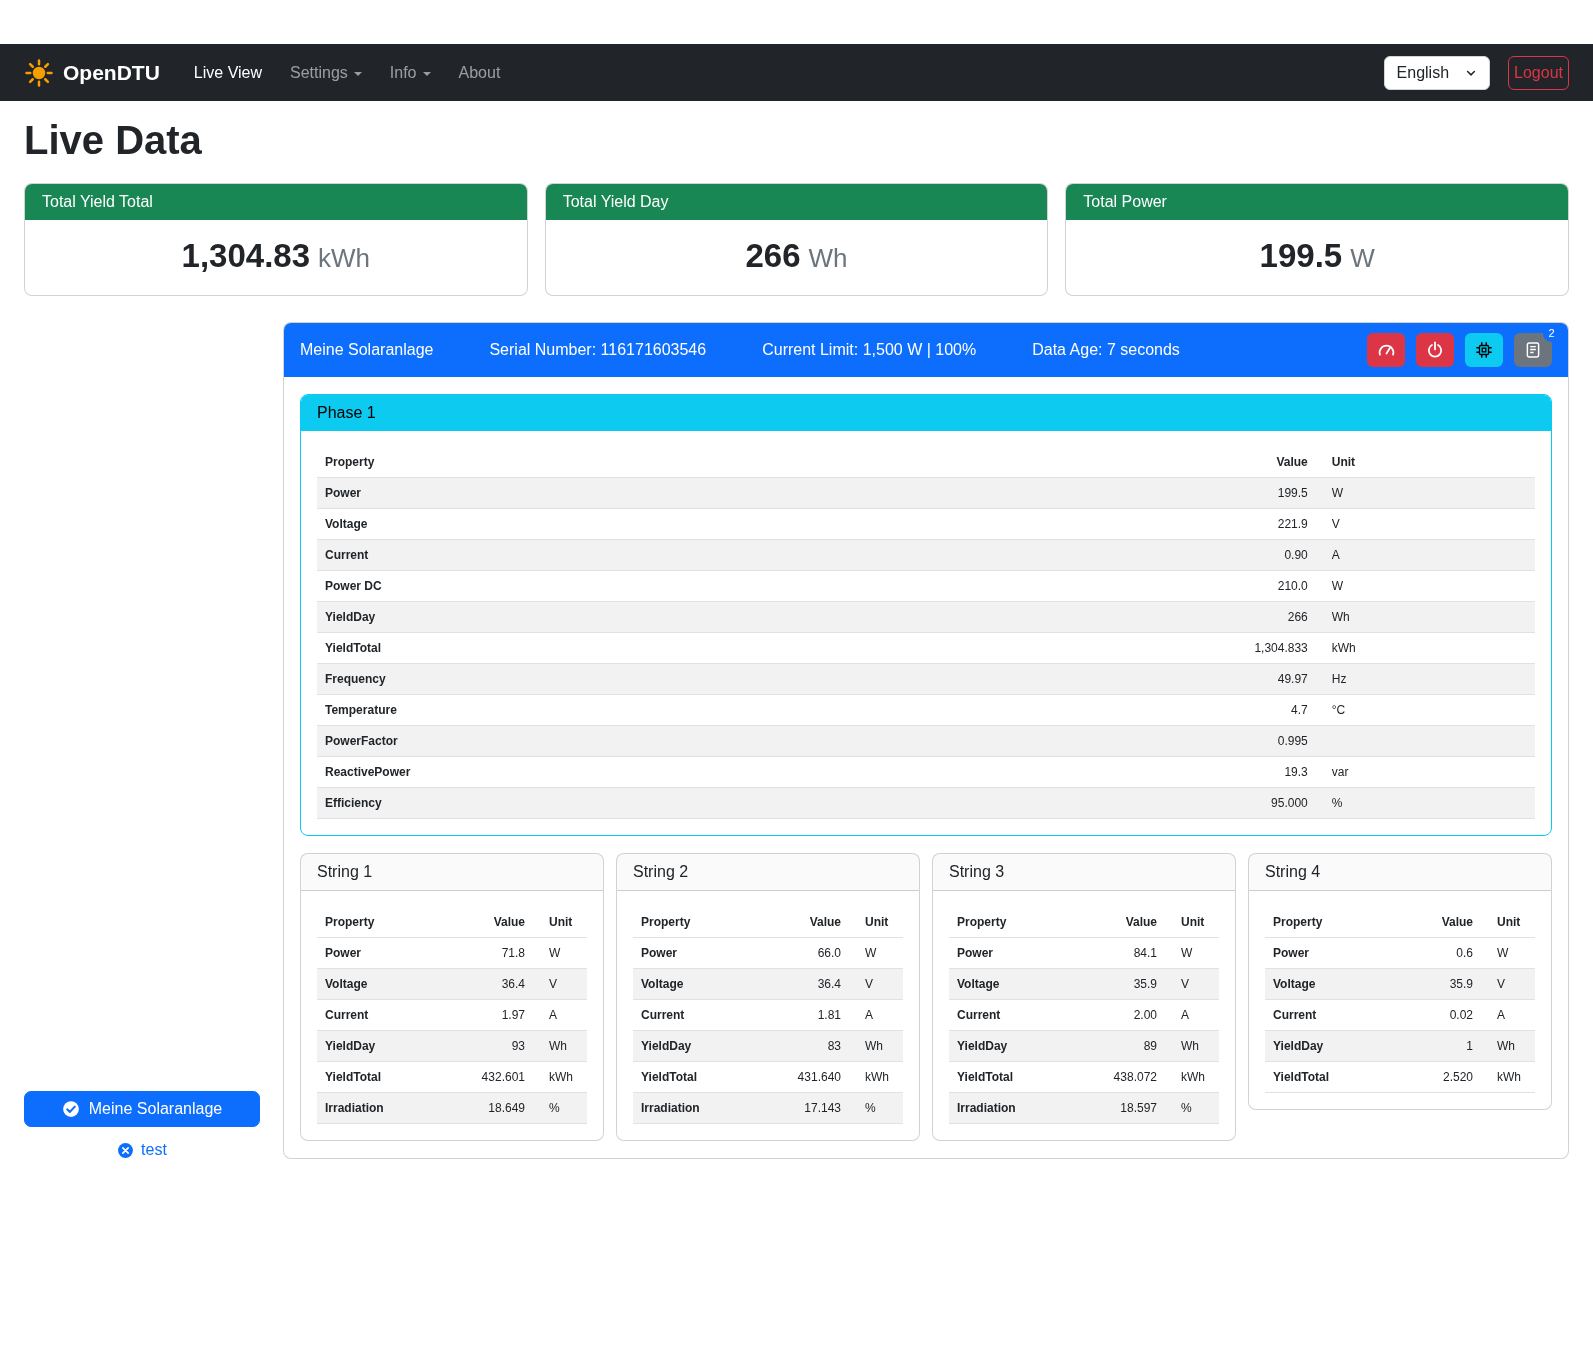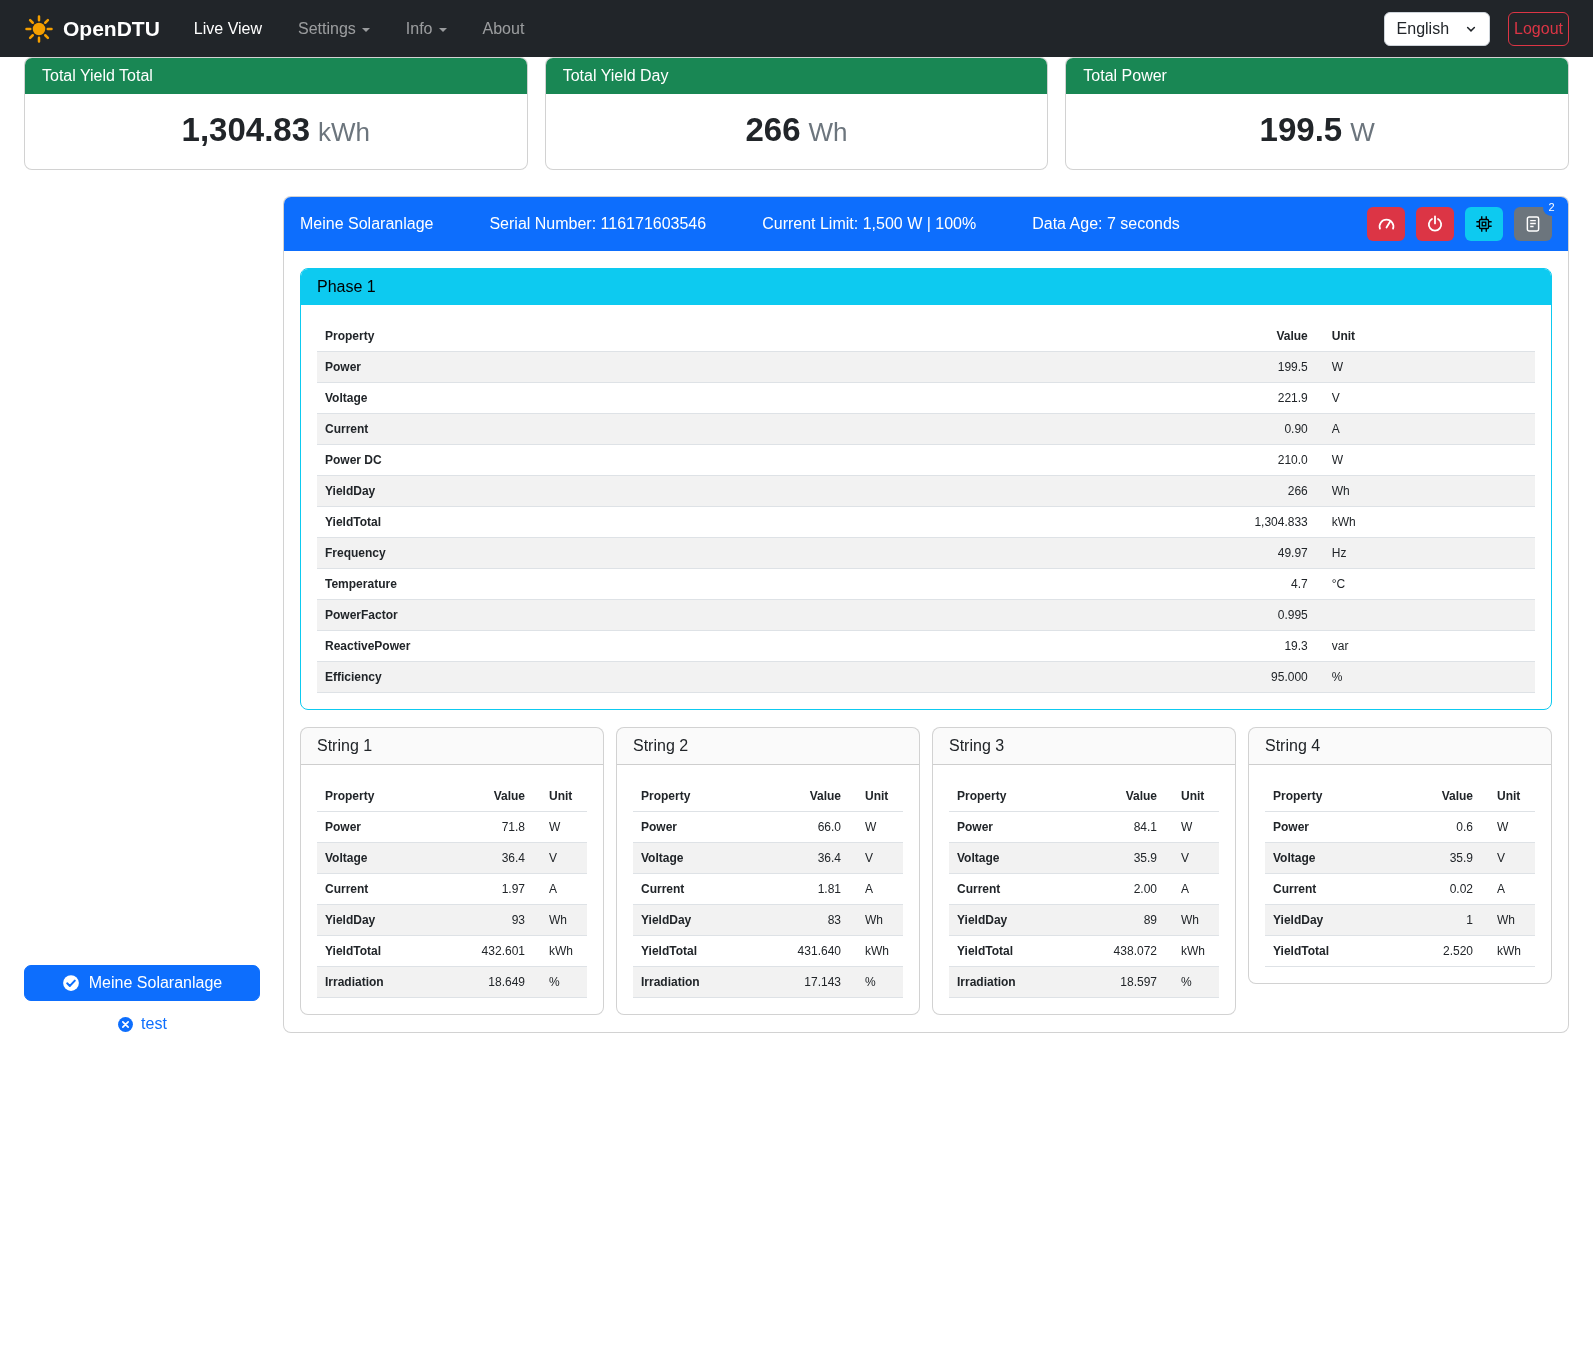--- a/index.html
+++ b/index.html
@@ -1,24 +1,24 @@
 <!DOCTYPE html>
 <html><head>
 <meta charset="utf-8">
 <style>
   * { box-sizing: border-box; }
   html,body { margin:0; padding:0; background:#fff; color:#212529;
     font-family:"Liberation Sans","DejaVu Sans",sans-serif; font-size:16px; }
 
   
   .navbar { background:#212529; height:57px; display:flex; align-items:center;
-    padding:0 24px; }
+    padding:0 24px;margin-top:44px; }
   .brand { display:flex; align-items:center; gap:9px; color:#fff;
     font-size:21px; font-weight:700; margin-right:22px; cursor:pointer; }
-  .nav-links { display:flex; align-items:center; gap:12px; flex:1;text-align:right; }
+  .nav-links { display:flex; align-items:center; gap:4px; flex:1;text-align:right; }
   .nav-item { padding:8px 12px; color:rgba(255,255,255,.55); cursor:pointer;
     white-space:nowrap; }
   .nav-item.active { color:#fff; }
   .caret { display:inline-block; margin-left:6px; vertical-align:2px;
     border-top:4px solid; border-right:4px solid transparent;
     border-left:4px solid transparent; }
   .lang-select { background:#fff; border:1px solid #ced4da; border-radius:6px;
     padding:7px 12px; display:flex; align-items:center; gap:16px;
     cursor:pointer; margin-right:18px; }
   .btn-logout { background:transparent; border:1px solid #dc3545; color:#dc3545;
@@ -116,20 +116,21 @@
   <div class="lang-select">
     <span>English</span>
     <svg width="12" height="12" viewBox="0 0 16 16" fill="none" stroke="#212529" stroke-width="2" stroke-linecap="round">
         <path d="M3.5 6l4.5 4.5L12.5 6"></path>
       </svg>
   </div>
   <button class="btn-logout">Logout</button>
 </nav>
 
 <div class="container">
+  <h1 class="page-title">Live Data</h1>
 
   <div class="summary-row">
     <div class="summary-card">
       <div class="summary-card-header">Total Yield Total</div>
       <div class="summary-card-body">
         <span class="summary-value">1,304.83</span><span class="summary-unit">kWh</span>
       </div>
     </div>
     <div class="summary-card">
       <div class="summary-card-header">Total Yield Day</div>

